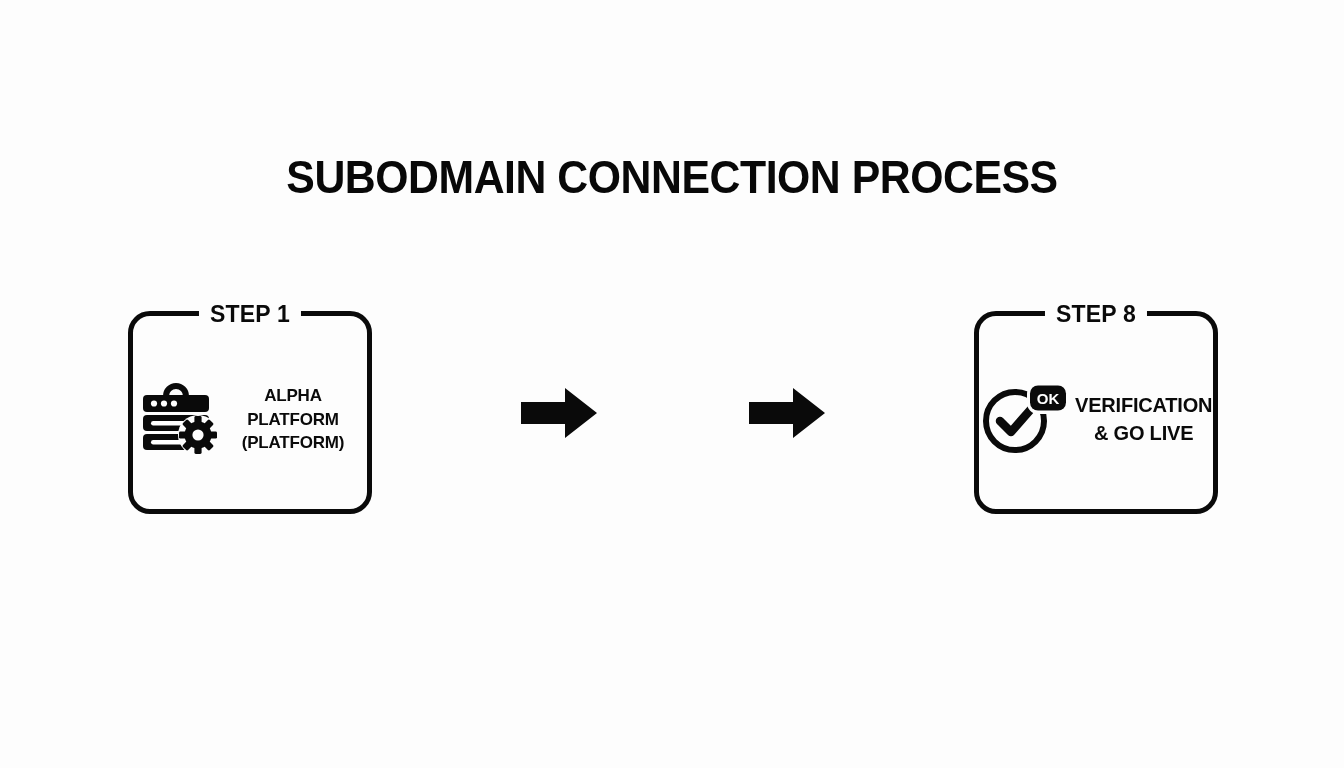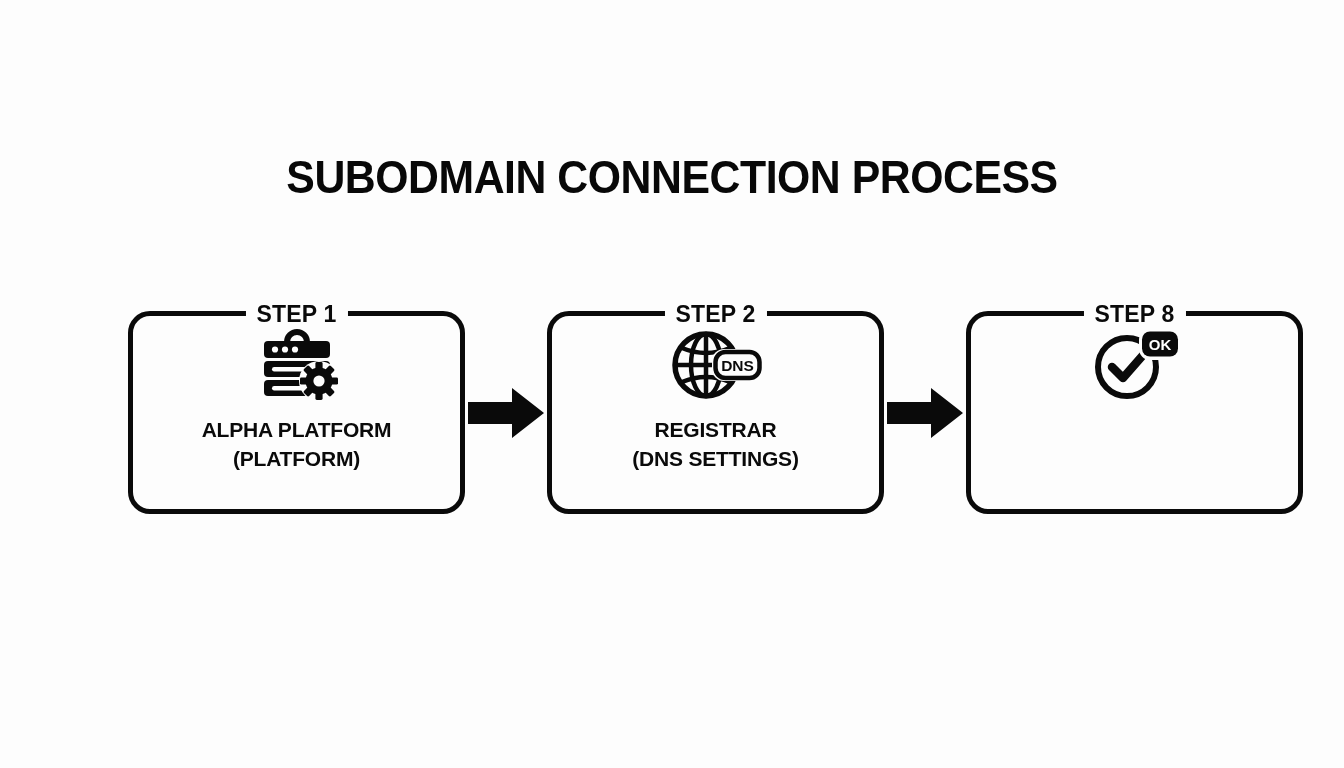--- a/index.html
+++ b/index.html
@@ -46,28 +46,28 @@
     width: 1090px;
     height: 205px;
     display: flex;
     flex-direction: row;
     align-items: center;
     justify-content: space-between;
   }
 
   .step-box {
     position: relative;
-    width: 337px;
+    width: 244px;
     height: 203px;
     box-sizing: border-box;
     border: 5px solid #0a0a0a;
     border-radius: 22px;
     background: transparent;
     display: flex;
-    flex-direction: column;
+    flex-direction: row;
     align-items: center;
     justify-content: flex-start;
     flex: 0 0 auto;
   }
 
   
   .step-label {
     position: absolute;
     top: -17px;
     left: 50%;
@@ -86,21 +86,21 @@
     margin-top: 12px;
     height: 74px;
     display: flex;
     align-items: center;
     justify-content: center;
   }
 
   .step-text {
     margin-top: 14px;
     text-align: center;
-    font-size: 21px;
+    font-size: 17px;
     font-weight: 700;
     line-height: 1.38;
     color: #0a0a0a;
     letter-spacing: -0.2px;
     padding: 0 8px;
   }
   .step-text.small {
     font-size: 20px;
   }
 
@@ -168,47 +168,20 @@
         <div>(PLATFORM)</div>
       </div>
     </div>
 
     <div class="arrow">
       <svg width="80" height="54" viewBox="0 0 80 54">
         <path d="M2 16 L46 16 L46 2 L78 27 L46 52 L46 38 L2 38 Z" fill="#0a0a0a"></path>
       </svg>
     </div>
 
-    <div class="step-box">
-      <div class="step-label">STEP 2</div>
-
-      <div class="icon-wrap">
-        <svg width="92" height="72" viewBox="0 0 92 72">
-
-          <circle cx="36" cy="36" r="31" fill="none" stroke="#0a0a0a" stroke-width="5.5"></circle>
-
-          <ellipse cx="36" cy="36" rx="15" ry="31" fill="none" stroke="#0a0a0a" stroke-width="4.5"></ellipse>
-          <line x1="36" y1="5" x2="36" y2="67" stroke="#0a0a0a" stroke-width="4.5"></line>
-
-          <line x1="5" y1="36" x2="67" y2="36" stroke="#0a0a0a" stroke-width="4.5"></line>
-          <path d="M12 19 Q36 29 60 19" fill="none" stroke="#0a0a0a" stroke-width="4.5"></path>
-          <path d="M12 53 Q36 43 60 53" fill="none" stroke="#0a0a0a" stroke-width="4.5"></path>
-
-          <rect x="42" y="20" width="50" height="32" rx="12" fill="#fdfdfd"></rect>
-
-          <rect x="45.5" y="23" width="44" height="26" rx="10" fill="#fdfdfd" stroke="#0a0a0a" stroke-width="4.5"></rect>
-          <text x="67.5" y="41.5" text-anchor="middle" font-family="Liberation Sans, sans-serif" font-size="15.5" font-weight="700" fill="#0a0a0a">DNS</text>
-        </svg>
-      </div>
-
-      <div class="step-text">
-        <div>REGISTRAR</div>
-        <div>(DNS SETTINGS)</div>
-      </div>
-    </div>
 
     <div class="arrow">
       <svg width="80" height="54" viewBox="0 0 80 54">
         <path d="M2 16 L46 16 L46 2 L78 27 L46 52 L46 38 L2 38 Z" fill="#0a0a0a"></path>
       </svg>
     </div>
 
     <div class="step-box">
       <div class="step-label">STEP 8</div>
 
@@ -219,16 +192,20 @@
 
           <path d="M21 38 L32 49 L53 25" fill="none" stroke="#0a0a0a" stroke-width="8.5" stroke-linecap="round" stroke-linejoin="round"></path>
 
           <rect x="48" y="0" width="42" height="31" rx="11" fill="#fdfdfd"></rect>
 
           <rect x="51" y="2.5" width="36" height="25" rx="8" fill="#0a0a0a"></rect>
           <text x="69" y="20.5" text-anchor="middle" font-family="Liberation Sans, sans-serif" font-size="15" font-weight="700" fill="#ffffff">OK</text>
         </svg>
       </div>
 
+      <div class="step-text small">
+        <div>VERIFICATION</div>
+        <div>&amp; GO LIVE</div>
+      </div>
     </div>
 
   </div>
 </div>
 
 </body></html>

